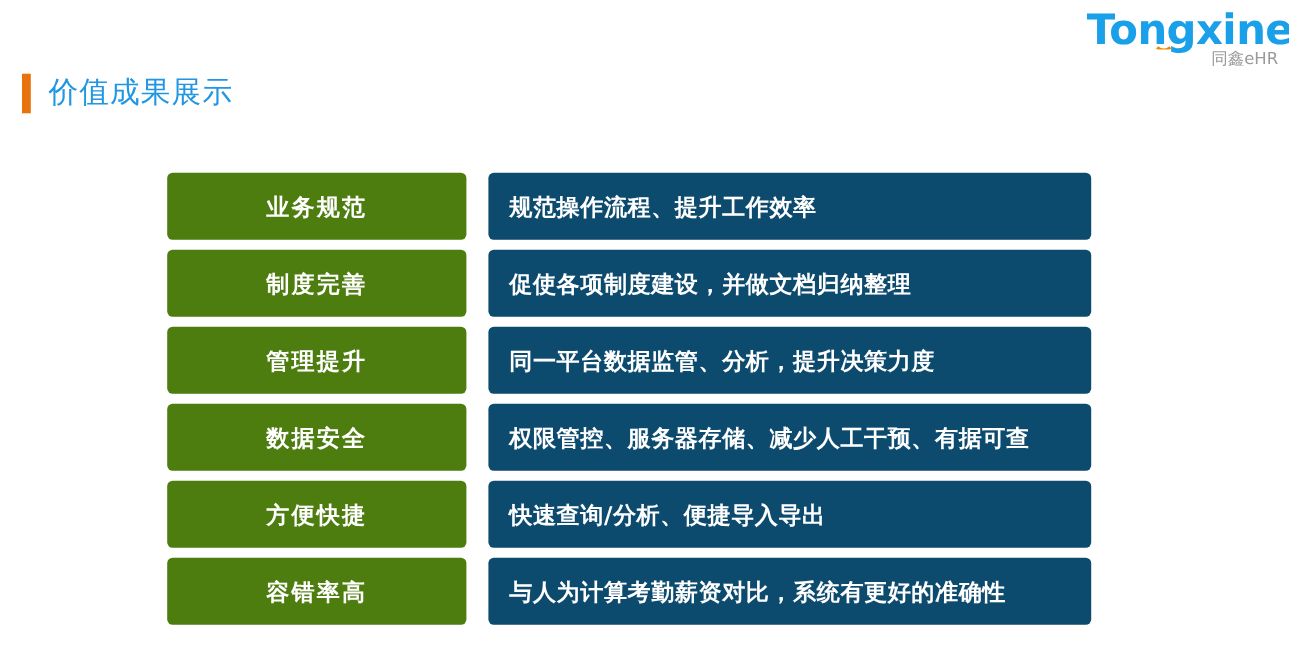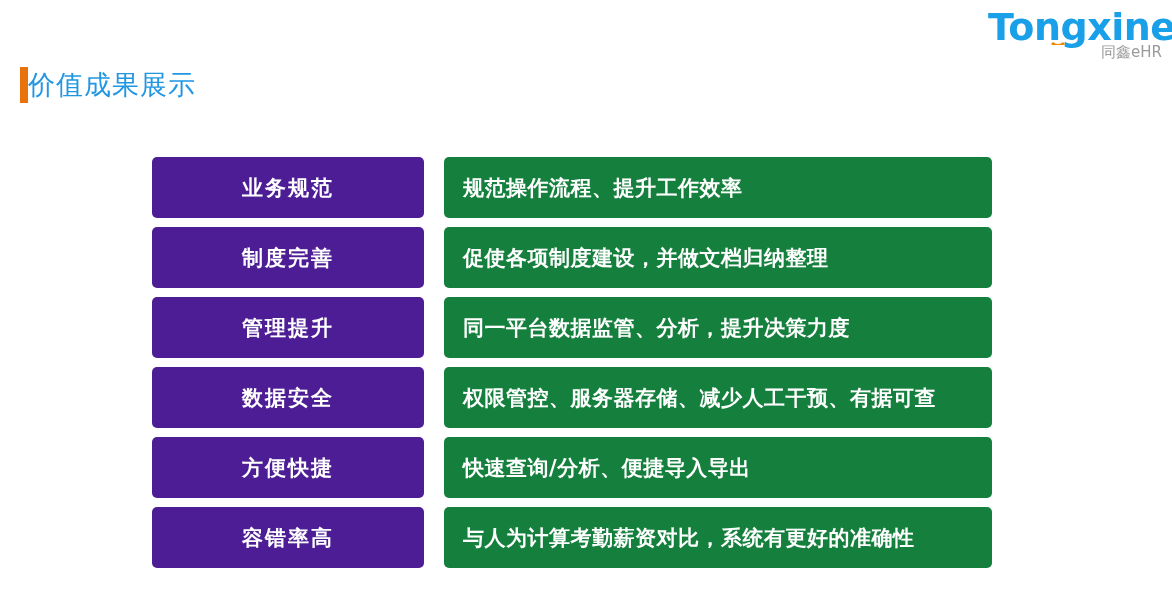--- a/index.html
+++ b/index.html
@@ -75,21 +75,21 @@
     display: flex;
     align-items: center;
   }
   .title-accent {
     width: 8px;
     height: 36px;
     background: #e8730c;
     flex: 0 0 auto;
   }
   .page-title {
-    margin-left: 0;
+    margin-left: 16px;
     font-size: 27px;
     color: #2196e3;
     letter-spacing: 1px;
     line-height: 36px;
     white-space: nowrap;
     font-family: "DejaVu Sans", sans-serif;
   }
 
   
   .rows {
@@ -103,35 +103,35 @@
     height: 61px;
     margin-bottom: 9px;
   }
   .row:last-child {
     margin-bottom: 0;
     border-radius: 30px;
   }
   .cell-label {
     width: 272px;
     flex: 0 0 272px;
-    background: #4c1d95;
+    background: #4d7c0f;
     border-radius: 5px;
     color: #ffffff;
     font-size: 21px;
     font-weight: bold;
     letter-spacing: 2px;
     display: flex;
     align-items: center;
     justify-content: center;
     font-family: "DejaVu Sans", sans-serif;
   }
   .cell-desc {
     margin-left: 20px;
     flex: 1 1 auto;
-    background: #15803d;
+    background: #0c4a6e;
     border-radius: 5px;
     color: #ffffff;
     font-size: 21px;
     font-weight: bold;
     letter-spacing: 0.5px;
     display: flex;
     align-items: center;
     padding-left: 19px;
     box-sizing: border-box;
     font-family: "DejaVu Sans", sans-serif;

